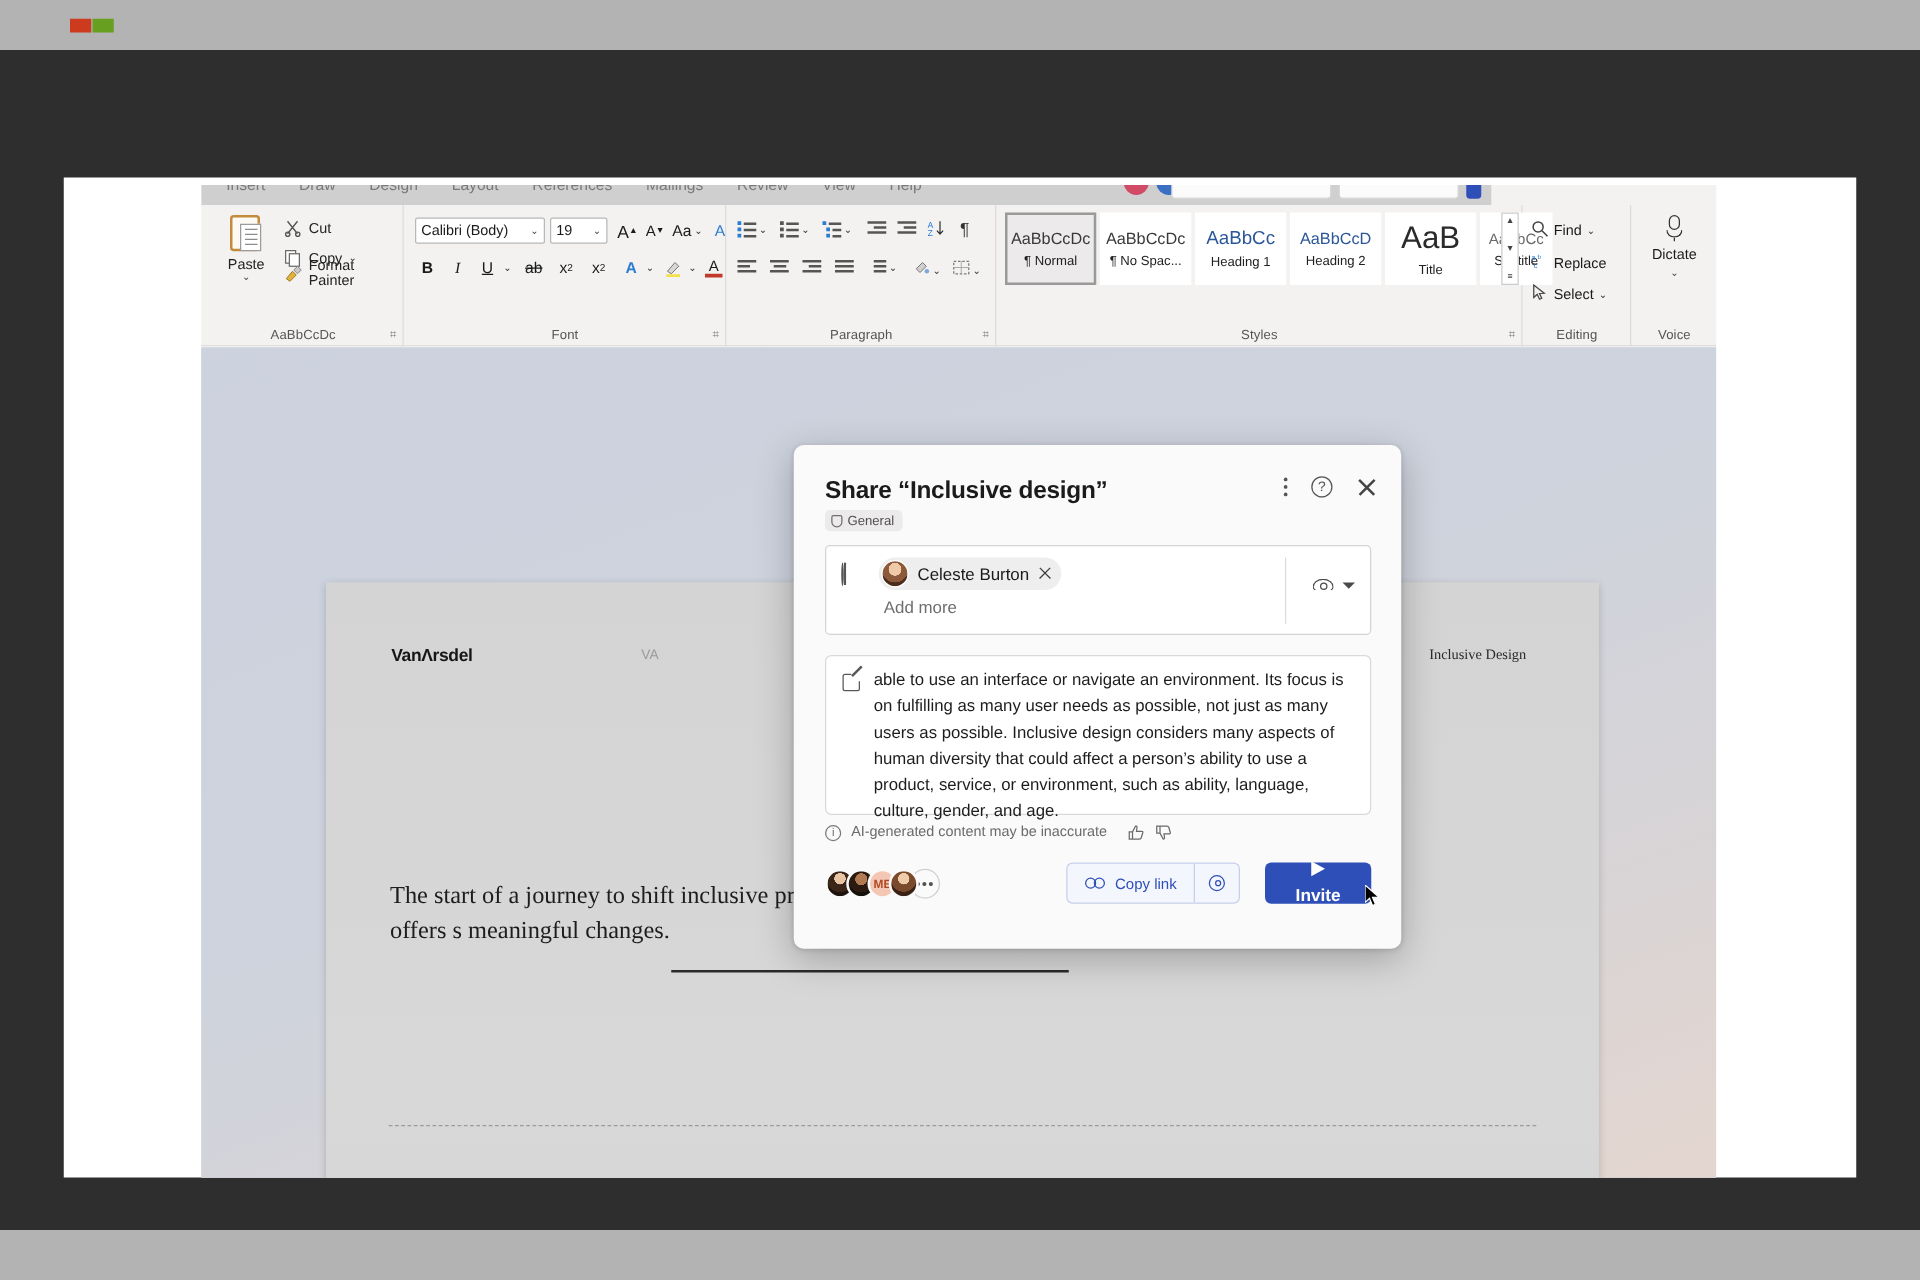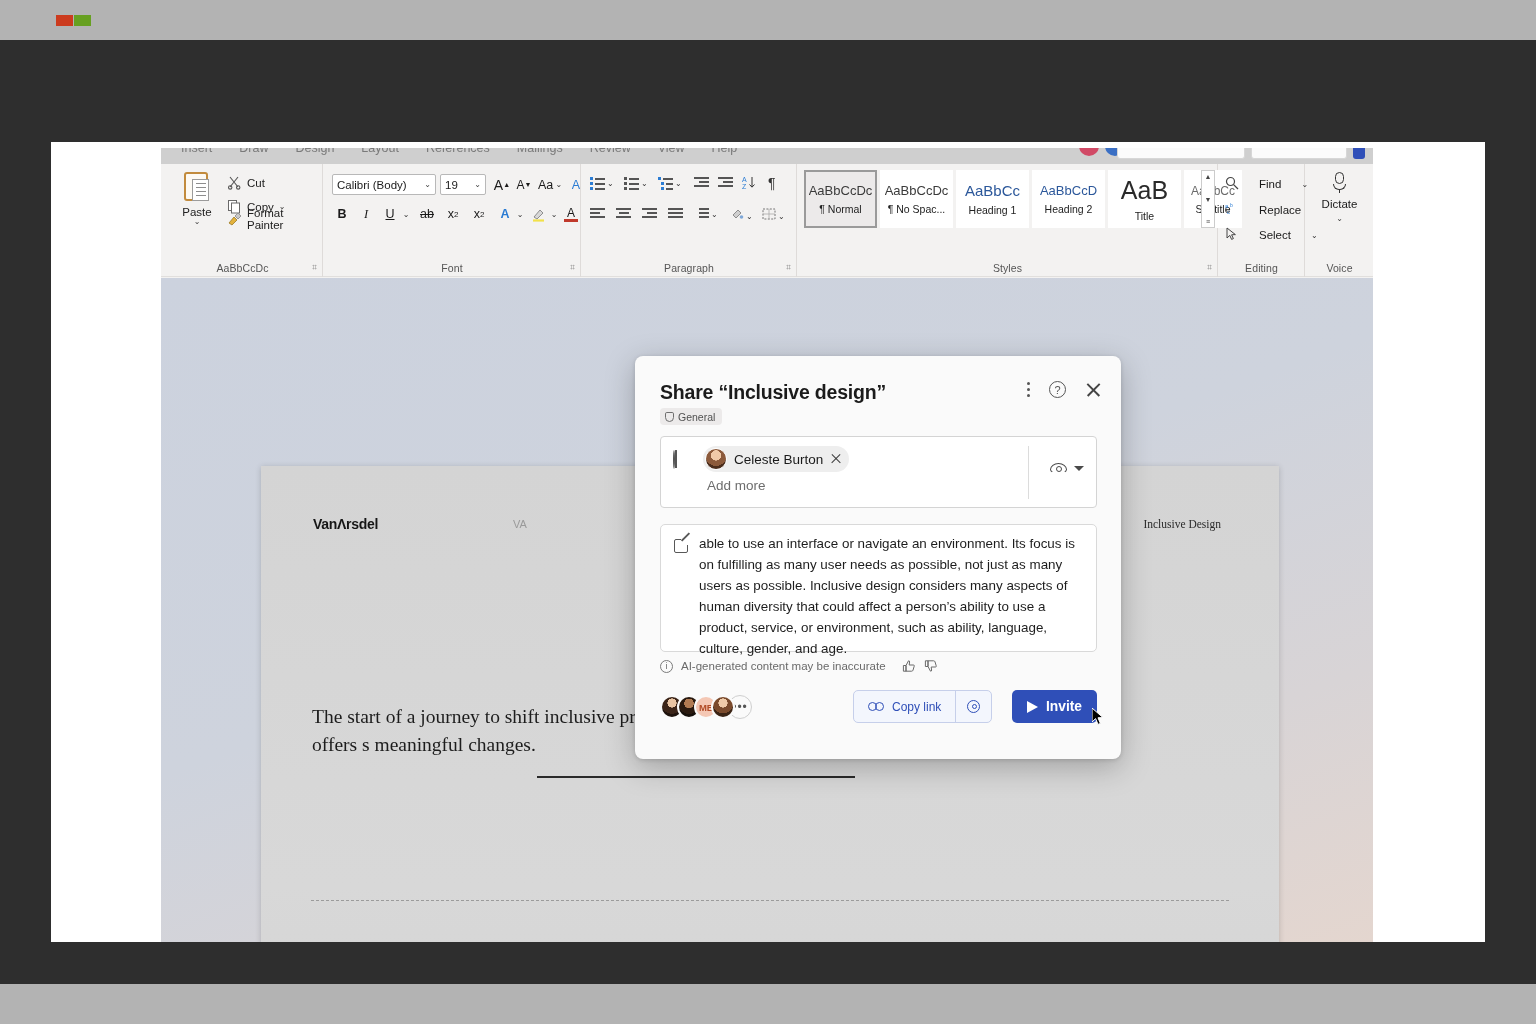--- a/index.html
+++ b/index.html
@@ -39,21 +39,21 @@
   
   .word-window {
     position: absolute; left: 110px; top: 6px;
     width: 1212px; height: 796px;
     background: #f3f2f1;
     overflow: hidden;
   }
 
   
   .ribbon-tabs {
-    position: absolute; left: 0; top: 0; width: 1212px; height: 16px;
+    position: absolute; left: 0; top: 0; width: 1032px; height: 16px;
     background: #cfcfcf;
     overflow: hidden;
   }
   .ribbon-tabs .tabs-inner {
     position: absolute; left: 20px; top: -7px;
     display: flex; gap: 27px;
     font-size: 12.5px; color: #7a7a7a;
   }
   .ribbon-tabs .avatars-top {
     position: absolute; right: 222px; top: -12px; display: flex; gap: 6px;
@@ -160,21 +160,21 @@
   .styles-scroll {
     position: absolute; right: 2px; top: 6px; width: 14px; height: 58px;
     background: #fff; border: 1px solid #ccc;
     display: flex; flex-direction: column; justify-content: space-between;
     align-items: center; font-size: 7px; color: #444; padding: 2px 0;
   }
 
   
   .g-editing { left: 1058px; width: 86px; }
   .ebtn {
-    position: absolute; left: 6px; display: flex; align-items: center; gap: 20px;
+    position: absolute; left: 6px; display: flex; align-items: center; gap: 4px;
     font-size: 11.5px; color: #1a1a1a; cursor: default;
   }
 
   
   .g-voice { left: 1145px; width: 67px; border-right: none; }
   .mic {
     position: absolute; left: 50%; transform: translateX(-50%); top: 8px;
     width: 14px; height: 20px;
   }
   .mic .cap { width: 9px; height: 12px; border: 1.6px solid #333; border-radius: 5px; margin: 0 auto; }
@@ -390,21 +390,21 @@
     position: relative;
   }
   .gear::after {
     content: ""; position: absolute; left: 3.2px; top: 3.2px; width: 3.2px; height: 3.2px;
     border: 1.2px solid #2f4fb8; border-radius: 50%;
   }
   .invite-btn {
     position: absolute; left: 377px; top: 334px; width: 85px; height: 33px;
     background: #2f4fb8; border-radius: 5px;
     display: flex; align-items: center; justify-content: center; gap: 8px;
-    font-size: 13.8px; font-weight: 700; color: #fff; cursor: default;
+    font-size: 13.8px; font-weight: 700; color: #fff; cursor: default; flex-direction: column;
   }
   .send-ico {
     width: 0; height: 0; border-top: 6px solid transparent;
     border-bottom: 6px solid transparent; border-left: 11px solid #fff;
   }
 
   .cursor {
     position: absolute; left: 931px; top: 560px; width: 12px; height: 18px;
     pointer-events: none;
   }

